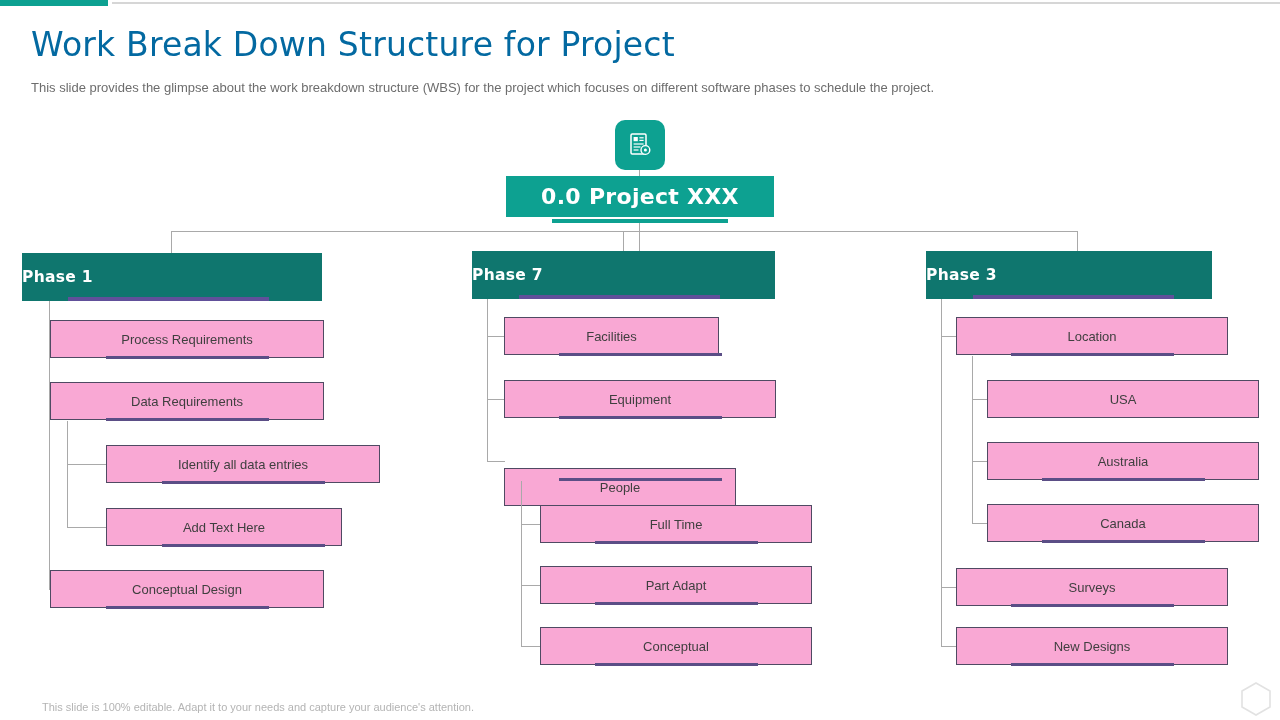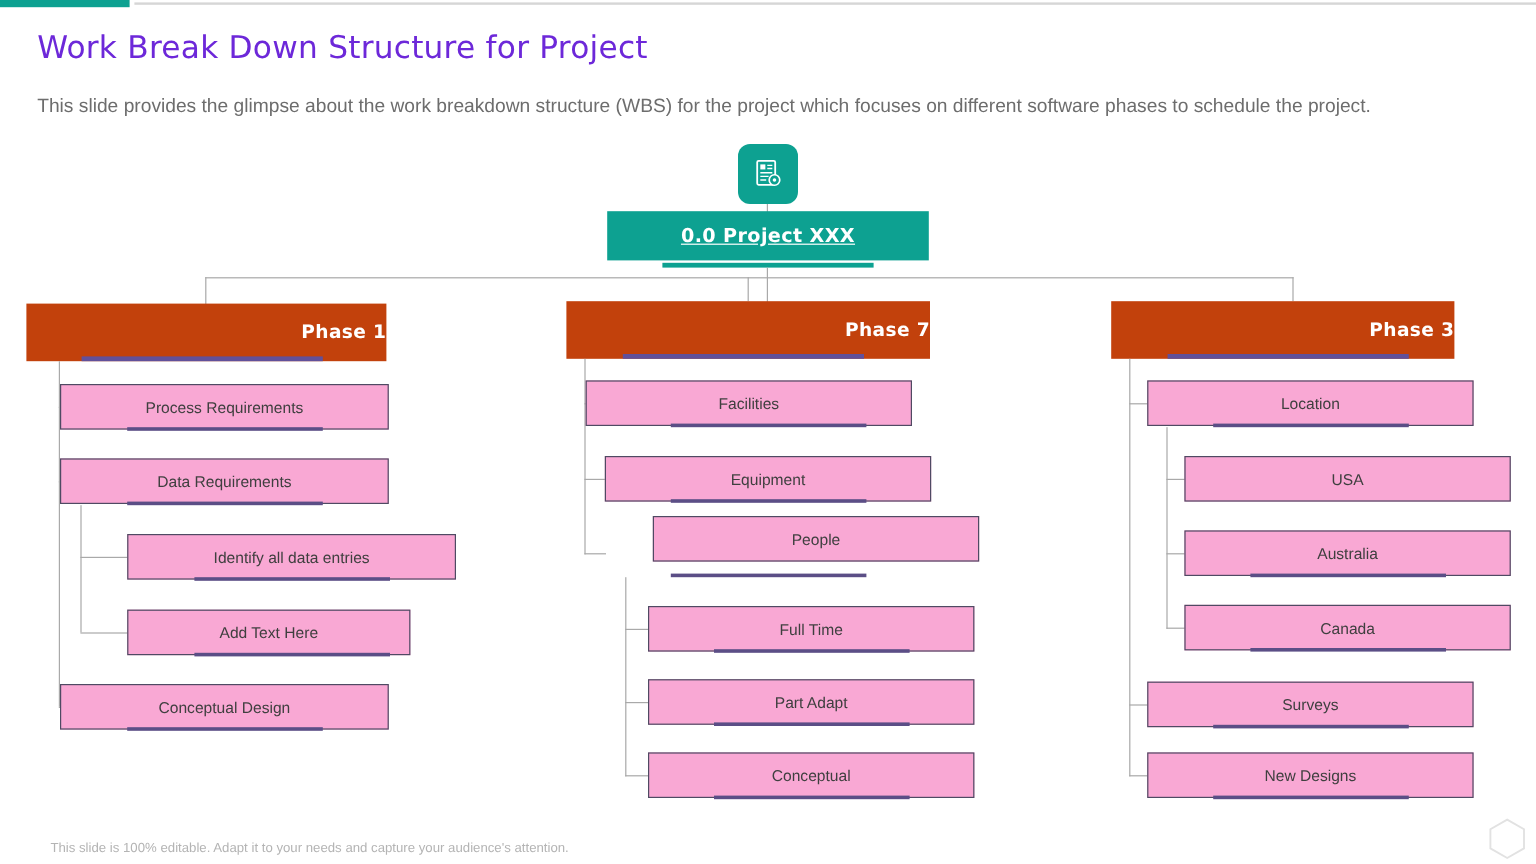--- a/index.html
+++ b/index.html
@@ -14,27 +14,27 @@
   }
   #slide{position:relative;width:1280px;height:720px;}
 
   
   .topbar-teal{position:absolute;left:0;top:0;width:108px;height:6px;background:#0da191;}
   .topbar-grey{position:absolute;left:112px;top:2px;width:1168px;height:2px;background:#d6d6d6;}
 
   
   .title{
     position:absolute;left:31px;top:25px;
-    font-size:26px;font-weight:400;letter-spacing:.2px;
-    color:#6d28d9;white-space:nowrap;
+    font-size:33px;font-weight:400;letter-spacing:.2px;
+    color:#0369a1;white-space:nowrap;
     font-family:"DejaVu Sans", sans-serif;
   }
   .subtitle{
     position:absolute;left:31px;top:80px;
-    font-size:16px;color:#6d6d6d;white-space:nowrap;
+    font-size:13px;color:#6d6d6d;white-space:nowrap;
     font-family:"Liberation Sans", sans-serif;
   }
 
   
   .vline{position:absolute;background:#a9a9a9;width:1px;}
   .hline{position:absolute;background:#a9a9a9;height:1px;}
 
   
   .root-icon{
     position:absolute;left:615px;top:120px;width:50px;height:50px;
@@ -42,32 +42,31 @@
     display:flex;align-items:center;justify-content:center;
   }
 
   
   .root-box{
     position:absolute;left:506px;top:176px;width:268px;height:41px;
     background:#0da191;
     display:flex;align-items:center;justify-content:center;
   }
   .root-box span{
-    color:#ffffff;font-size:16px;font-weight:bold;letter-spacing:.3px;
+    color:#ffffff;font-size:22px;font-weight:bold;letter-spacing:.3px;
     font-family:"DejaVu Sans", sans-serif;
-    text-decoration:underline;
   }
   .root-underline{
     position:absolute;left:552px;top:219px;width:176px;height:4px;background:#0da191;
   }
 
   
   .phase{
-    position:absolute;height:48px;background:#c2410c;
-    display:flex;align-items:center;justify-content:flex-end;
+    position:absolute;height:48px;background:#0f766e;
+    display:flex;align-items:center;justify-content:flex-start;
   }
   .phase span{
     color:#ffffff;font-size:15.5px;font-weight:bold;letter-spacing:.3px;
     font-family:"DejaVu Sans", sans-serif;
   }
   .phase-underline{position:absolute;height:4px;background:#61509a;}
 
   
   .node{
     position:absolute;height:38px;background:#f9a8d4;
@@ -171,31 +170,31 @@
   <div class="phase" style="left:472px;top:251px;width:303px;">
     <span>Phase 7</span>
   </div>
   <div class="phase-underline" style="left:519px;top:295px;width:201px;"></div>
 
   <div class="vline" style="left:487px;top:299px;height:163px;"></div>
   <div class="hline" style="left:487px;top:336px;width:18px;"></div>
   <div class="hline" style="left:487px;top:399px;width:18px;"></div>
   <div class="hline" style="left:487px;top:461px;width:18px;"></div>
 
-  <div class="node" style="left:488px;top:317px;width:272px;">
+  <div class="node" style="left:504px;top:317px;width:215px;">
     <span>Facilities</span>
   </div>
   <div class="node-underline" style="left:559px;top:353px;width:163px;"></div>
 
   <div class="node" style="left:504px;top:380px;width:272px;">
     <span>Equipment</span>
   </div>
   <div class="node-underline" style="left:559px;top:416px;width:163px;"></div>
 
-  <div class="node" style="left:504px;top:430px;width:272px;margin-left:40px;">
+  <div class="node" style="left:504px;top:468px;width:232px;">
     <span>People</span>
   </div>
   <div class="node-underline" style="left:559px;top:478px;width:163px;"></div>
 
   <div class="vline" style="left:521px;top:481px;height:166px;"></div>
   <div class="hline" style="left:521px;top:524px;width:20px;"></div>
   <div class="hline" style="left:521px;top:585px;width:20px;"></div>
   <div class="hline" style="left:521px;top:646px;width:20px;"></div>
 
   <div class="node" style="left:540px;top:505px;width:272px;">

